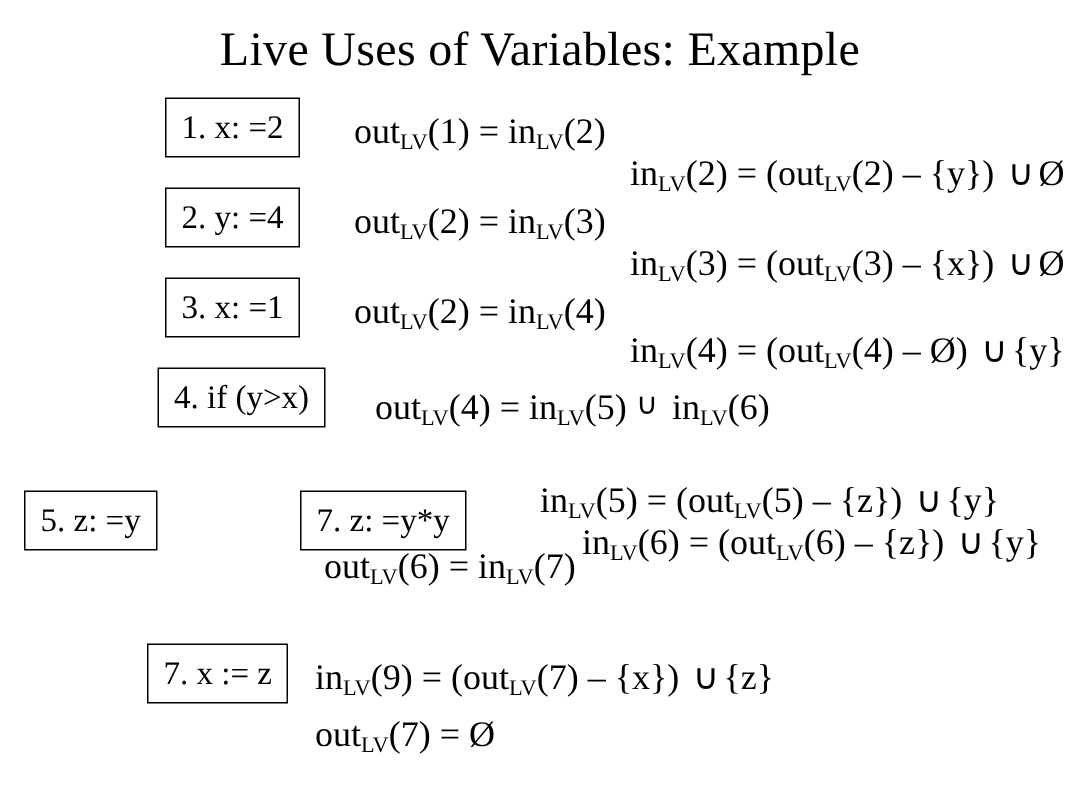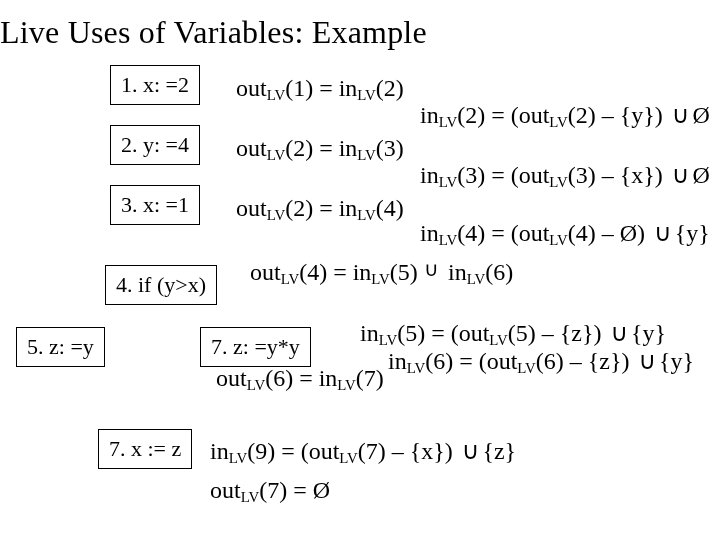--- a/index.html
+++ b/index.html
@@ -1,33 +1,33 @@
 <!DOCTYPE html>
 <html><head>
 <meta charset="utf-8">
 <style>
 html,body{margin:0;padding:0;width:720px;height:540px;background:#fff;font-family:"Times New Roman",serif;color:#000}
-.title{font-size:32px;text-align:left;padding:14px 0 6px;letter-spacing:.2px}
+.title{font-size:32px;text-align:center;padding:14px 0 6px;letter-spacing:.2px}
 .canvas{position:relative;width:720px;height:480px}
 .box{position:absolute;border:1.5px solid #000;background:#fff;font-size:22px;padding:6px 10px;text-align:center}
 .eq{position:absolute;font-size:24px;white-space:nowrap}
 sub{font-size:.62em;vertical-align:-.28em}
 .cup{font-family:serif}
 </style>
 </head>
 <body>
 
 <div class="title">Live Uses of Variables: Example</div>
 
 <div class="canvas">
 
   <div class="box" style="left:110px;top:8px">1. x: =2</div>
   <div class="box" style="left:110px;top:68px">2. y: =4</div>
   <div class="box" style="left:110px;top:128px">3. x: =1</div>
-  <div class="box" style="left:105px;top:208px">4. if (y&gt;x)</div>
+  <div class="box" style="left:105px;top:188px">4. if (y&gt;x)</div>
   <div class="box" style="left:16px;top:270px">5. z: =y</div>
   <div class="box" style="left:200px;top:270px">7. z: =y*y</div>
   <div class="box" style="left:98px;top:372px">7. x := z</div>
 
   <span class="eq" style="left:236px;top:18px">
     <span>out</span><sub>LV</sub><span>(1) = in</span><sub>LV</sub><span>(2)</span>
   </span>
   <span class="eq" style="left:236px;top:78px">
     <span>out</span><sub>LV</sub><span>(2) = in</span><sub>LV</sub><span>(3)</span>
   </span>

